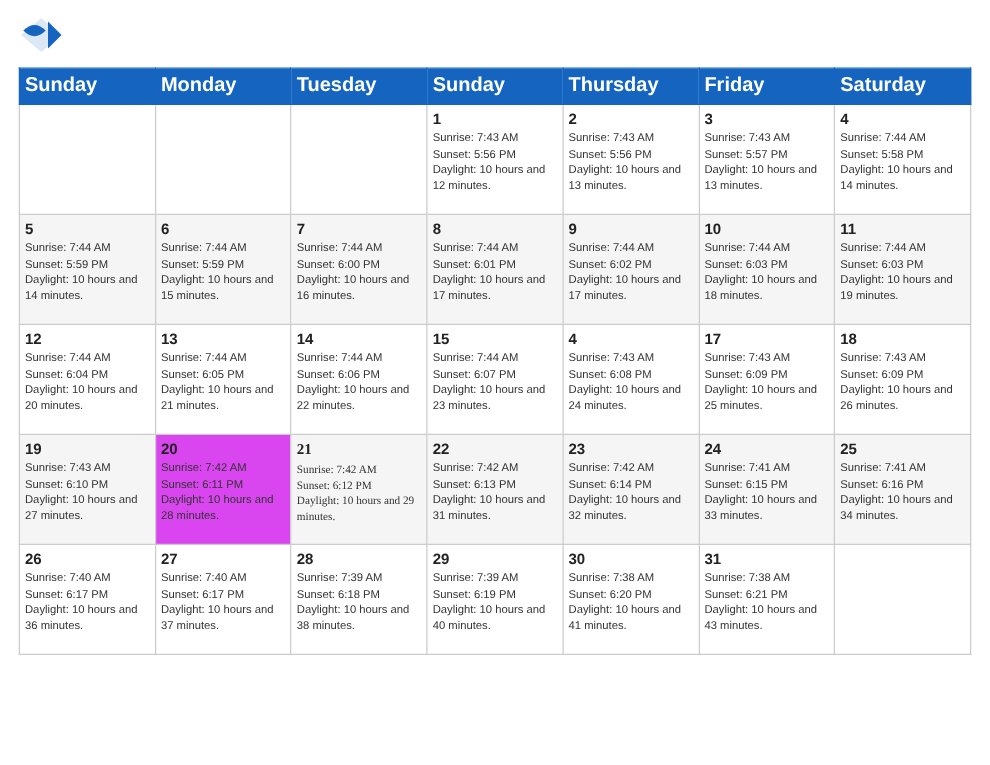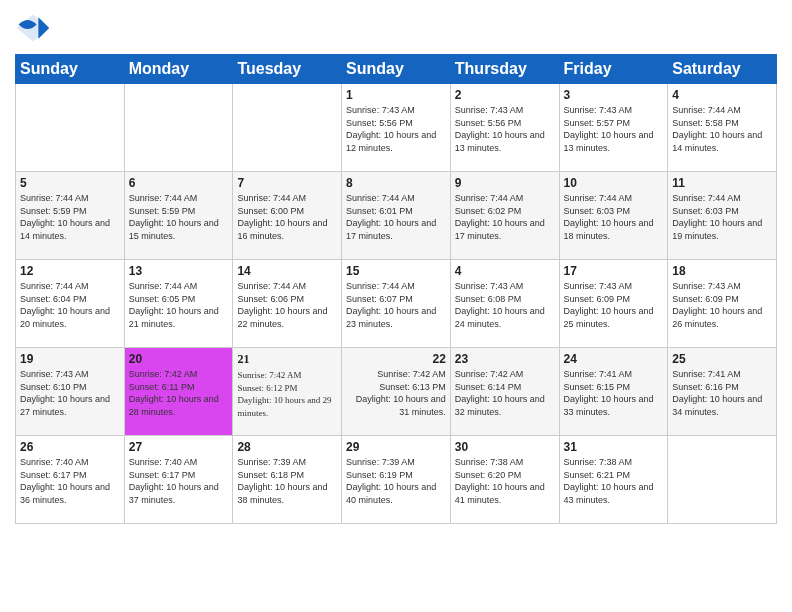--- a/index.html
+++ b/index.html
@@ -215,21 +215,21 @@
             <div class="day-info">Sunrise: 7:43 AM<br>Sunset: 6:10 PM<br>Daylight: 10 hours and 27 minutes.</div>
           </td>
           <td style="background: #d946ef;">
             <div class="day-number">20</div>
             <div class="day-info">Sunrise: 7:42 AM<br>Sunset: 6:11 PM<br>Daylight: 10 hours and 28 minutes.</div>
           </td>
           <td style="background: rgb(245, 245, 245); font-family: Liberation Serif, serif;">
             <div class="day-number">21</div>
             <div class="day-info">Sunrise: 7:42 AM<br>Sunset: 6:12 PM<br>Daylight: 10 hours and 29 minutes.</div>
           </td>
-          <td style="background: rgb(245, 245, 245); text-align: right;">
+          <td style="background: rgb(245, 245, 245);">
             <div class="day-number">22</div>
             <div class="day-info">Sunrise: 7:42 AM<br>Sunset: 6:13 PM<br>Daylight: 10 hours and 31 minutes.</div>
           </td>
           <td style="background: rgb(245, 245, 245);">
             <div class="day-number">23</div>
             <div class="day-info">Sunrise: 7:42 AM<br>Sunset: 6:14 PM<br>Daylight: 10 hours and 32 minutes.</div>
           </td>
           <td style="background: rgb(245, 245, 245);">
             <div class="day-number">24</div>
             <div class="day-info">Sunrise: 7:41 AM<br>Sunset: 6:15 PM<br>Daylight: 10 hours and 33 minutes.</div>

